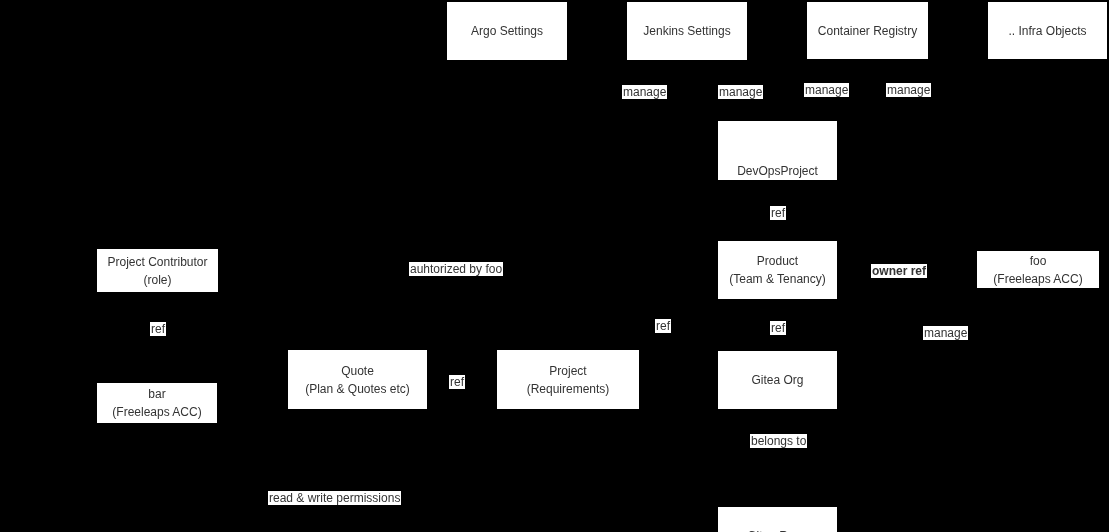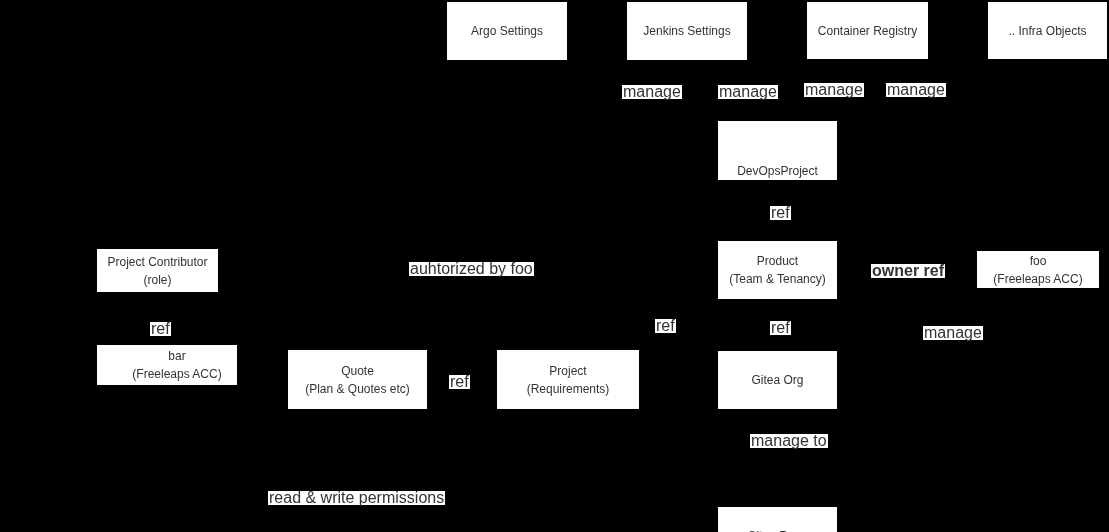--- a/index.html
+++ b/index.html
@@ -22,21 +22,21 @@
     text-align: center;
     font-size: 12px;
     line-height: 18px;
     white-space: nowrap;
   }
   .node span { display: block; }
   .elabel {
     position: absolute;
     background: #ffffff;
     color: #333333;
-    font-size: 16px;
+    font-size: 12px;
     line-height: 14px;
     padding: 0 1px;
     white-space: nowrap;
   }
 </style>
 </head>
 <body>
 
 <div id="canvas">
 
@@ -68,21 +68,21 @@
   <div class="node" style="left:977px;top:251px;width:122px;height:37px;">
     <span>foo</span>
     <span>(Freeleaps ACC)</span>
   </div>
 
   <div class="node" style="left:97px;top:249px;width:121px;height:43px;">
     <span>Project Contributor</span>
     <span>(role)</span>
   </div>
 
-  <div class="node" style="left:97px;top:345px;width:120px;height:40px;padding-left:20px;">
+  <div class="node" style="left:97px;top:383px;width:120px;height:40px;">
     <span>bar</span>
     <span>(Freeleaps ACC)</span>
   </div>
 
   <div class="node" style="left:288px;top:350px;width:139px;height:59px;">
     <span>Quote</span>
     <span>(Plan &amp; Quotes etc)</span>
   </div>
 
   <div class="node" style="left:497px;top:350px;width:142px;height:59px;">
@@ -115,17 +115,17 @@
   <span class="elabel" style="left:150px;top:322px;">ref</span>
 
   <span class="elabel" style="left:655px;top:319px;">ref</span>
 
   <span class="elabel" style="left:770px;top:321px;">ref</span>
 
   <span class="elabel" style="left:923px;top:326px;">manage</span>
 
   <span class="elabel" style="left:449px;top:375px;">ref</span>
 
-  <span class="elabel" style="left:750px;top:434px;">manage to</span>
+  <span class="elabel" style="left:750px;top:434px;">belongs to</span>
 
   <span class="elabel" style="left:268px;top:491px;">read &amp; write permissions</span>
 
 </div>
 
 </body></html>

